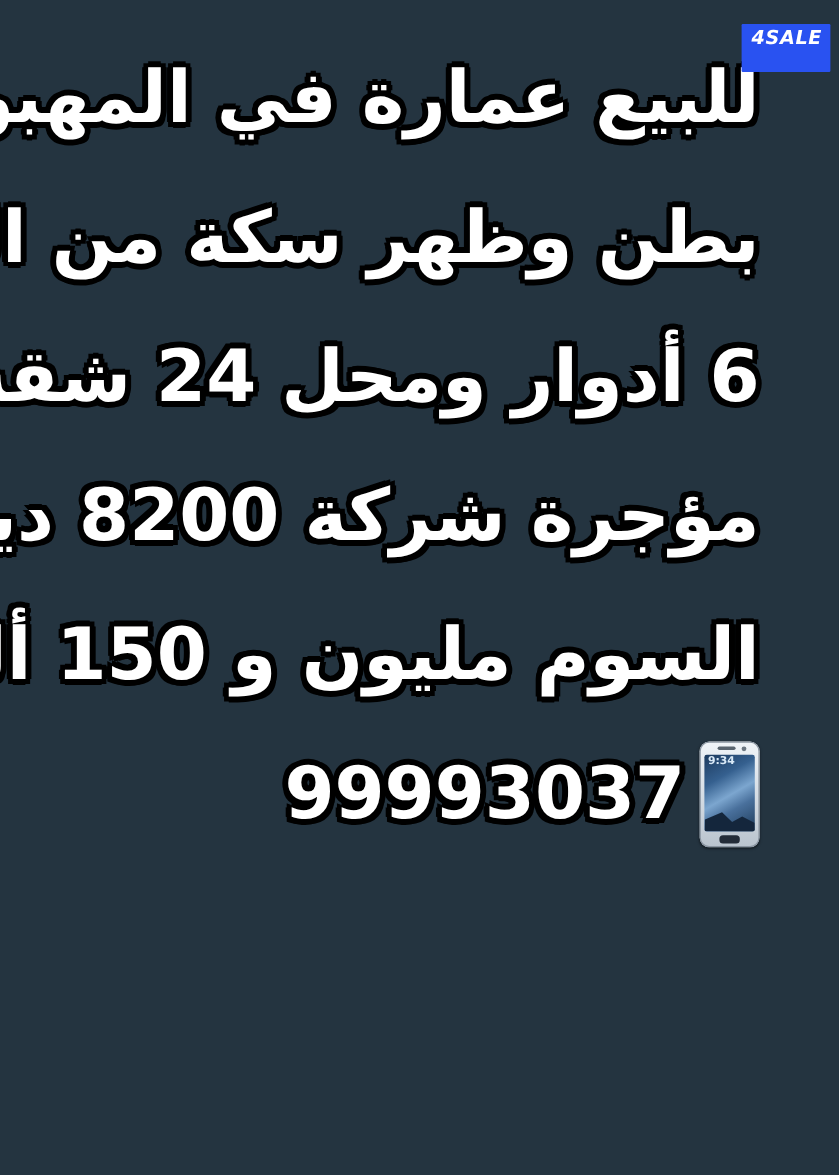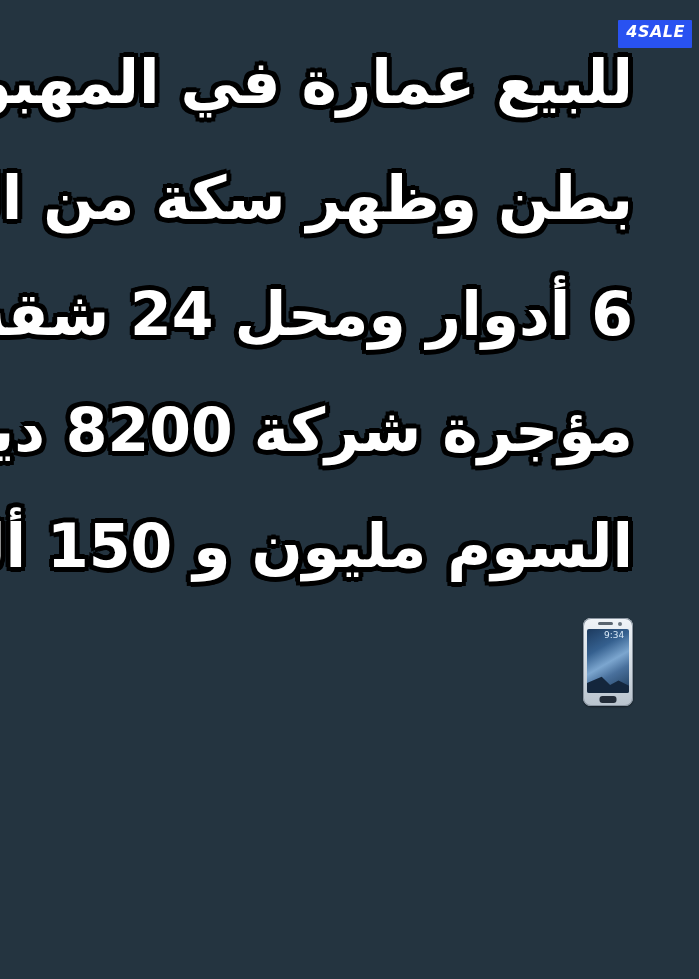--- a/index.html
+++ b/index.html
@@ -22,21 +22,21 @@
   .badge {
     position: absolute;
     top: 20px;
     right: 7px;
     background: #2952f1;
     color: #ffffff;
     font-weight: bold;
     font-style: italic;
     font-size: 16px;
     line-height: 1;
-    padding: 4px 7px 8px 8px;
+    padding: 4px 7px 20px 8px;
     letter-spacing: 0.5px;
     border-radius: 1px;
     z-index: 5;
   }
   
   .content {
     position: absolute;
     inset: 0;
     padding: 24px 66px 0 6px;
     direction: rtl;
@@ -83,24 +83,24 @@
   }
   .emoji-mountain {
     position: absolute;
     left: 0; right: 0; bottom: 0;
     height: 18px;
     background: #14263c;
     clip-path: polygon(0 45%, 35% 10%, 55% 55%, 75% 30%, 100% 60%, 100% 100%, 0 100%);
   }
   .emoji-time {
     position: absolute;
-    top: 2px; left: 17px;
+    top: 2px; left: 3px;
     font-size: 9px;
     line-height: 1;
-    font-weight: normal;
+    font-weight: bold;
     color: #d9e9f7;
     direction: ltr;
     text-shadow: none;
   }
   .emoji-speaker {
     position: absolute;
     top: 4px; left: 30%;
     width: 15px; height: 3px;
     background: #59646f;
     border-radius: 2px;
@@ -150,16 +150,17 @@
     <div class="line">
       <span class="emoji-phone">
         <span class="emoji-screen">
           <span class="emoji-time">9:34</span>
           <span class="emoji-mountain"></span>
         </span>
         <span class="emoji-speaker"></span>
         <span class="emoji-camera"></span>
         <span class="emoji-home"></span>
       </span>
+      <span class="outlined">99993037</span>
     </div>
   </div>
 
 </div>
 
 </body></html>

